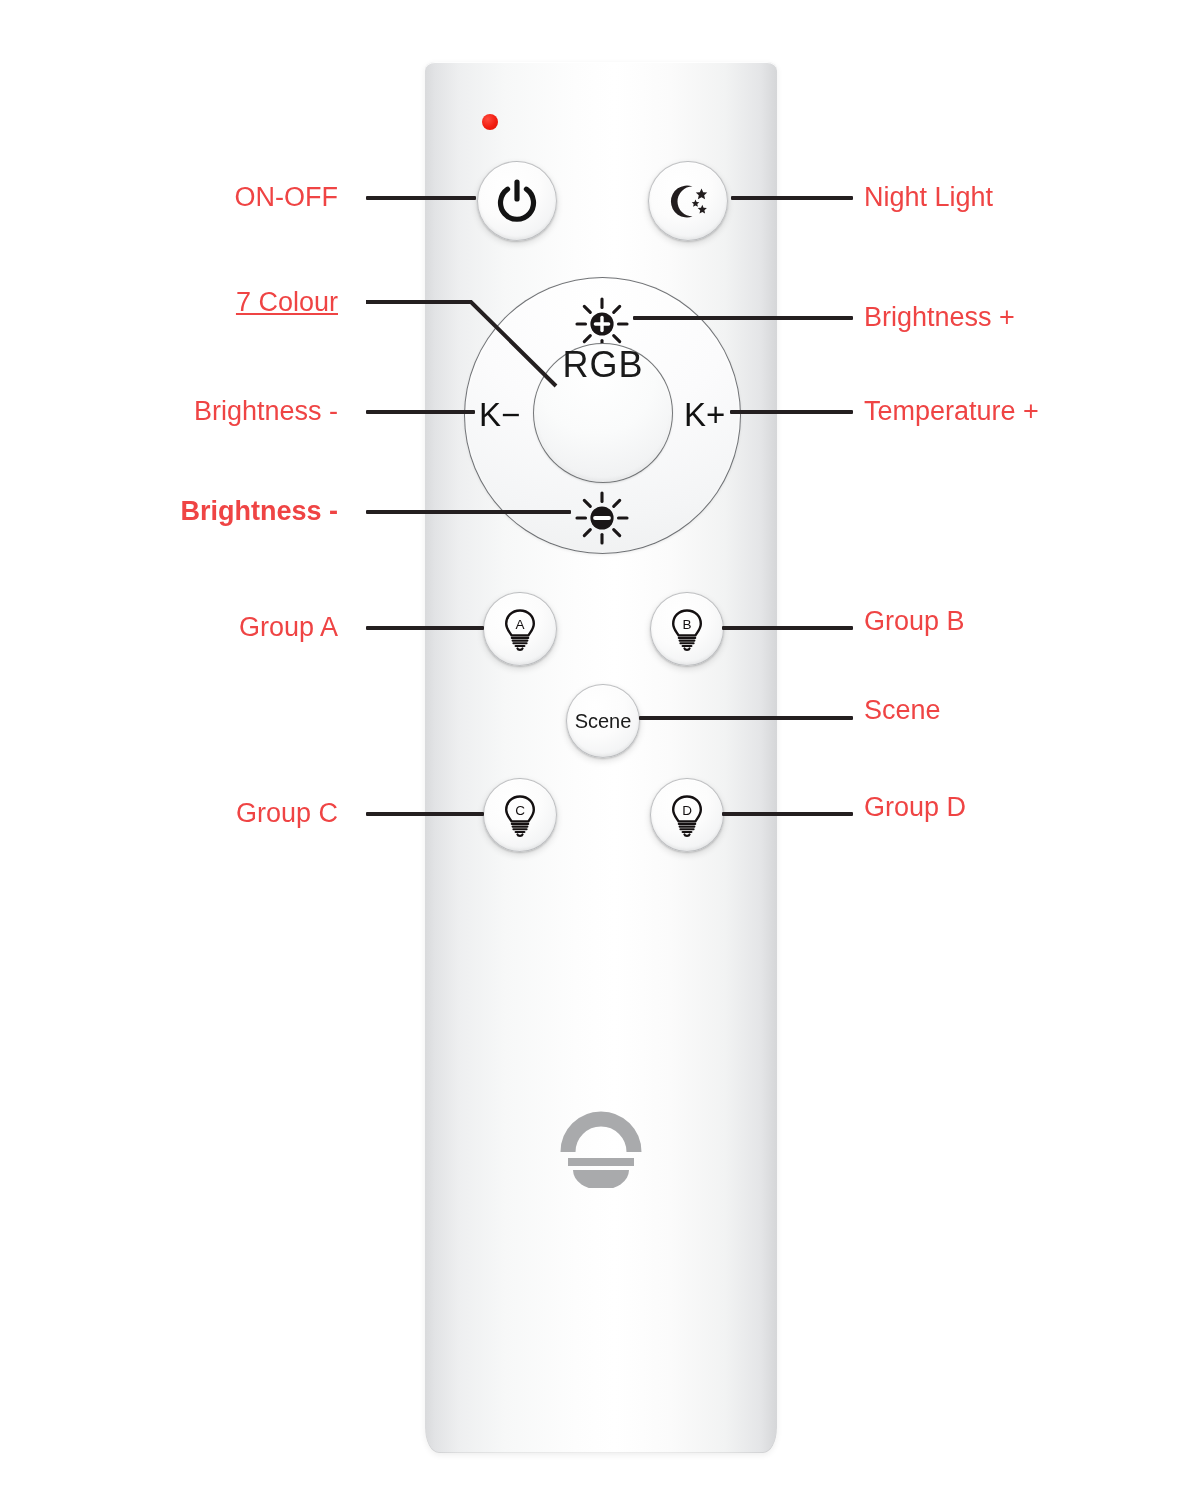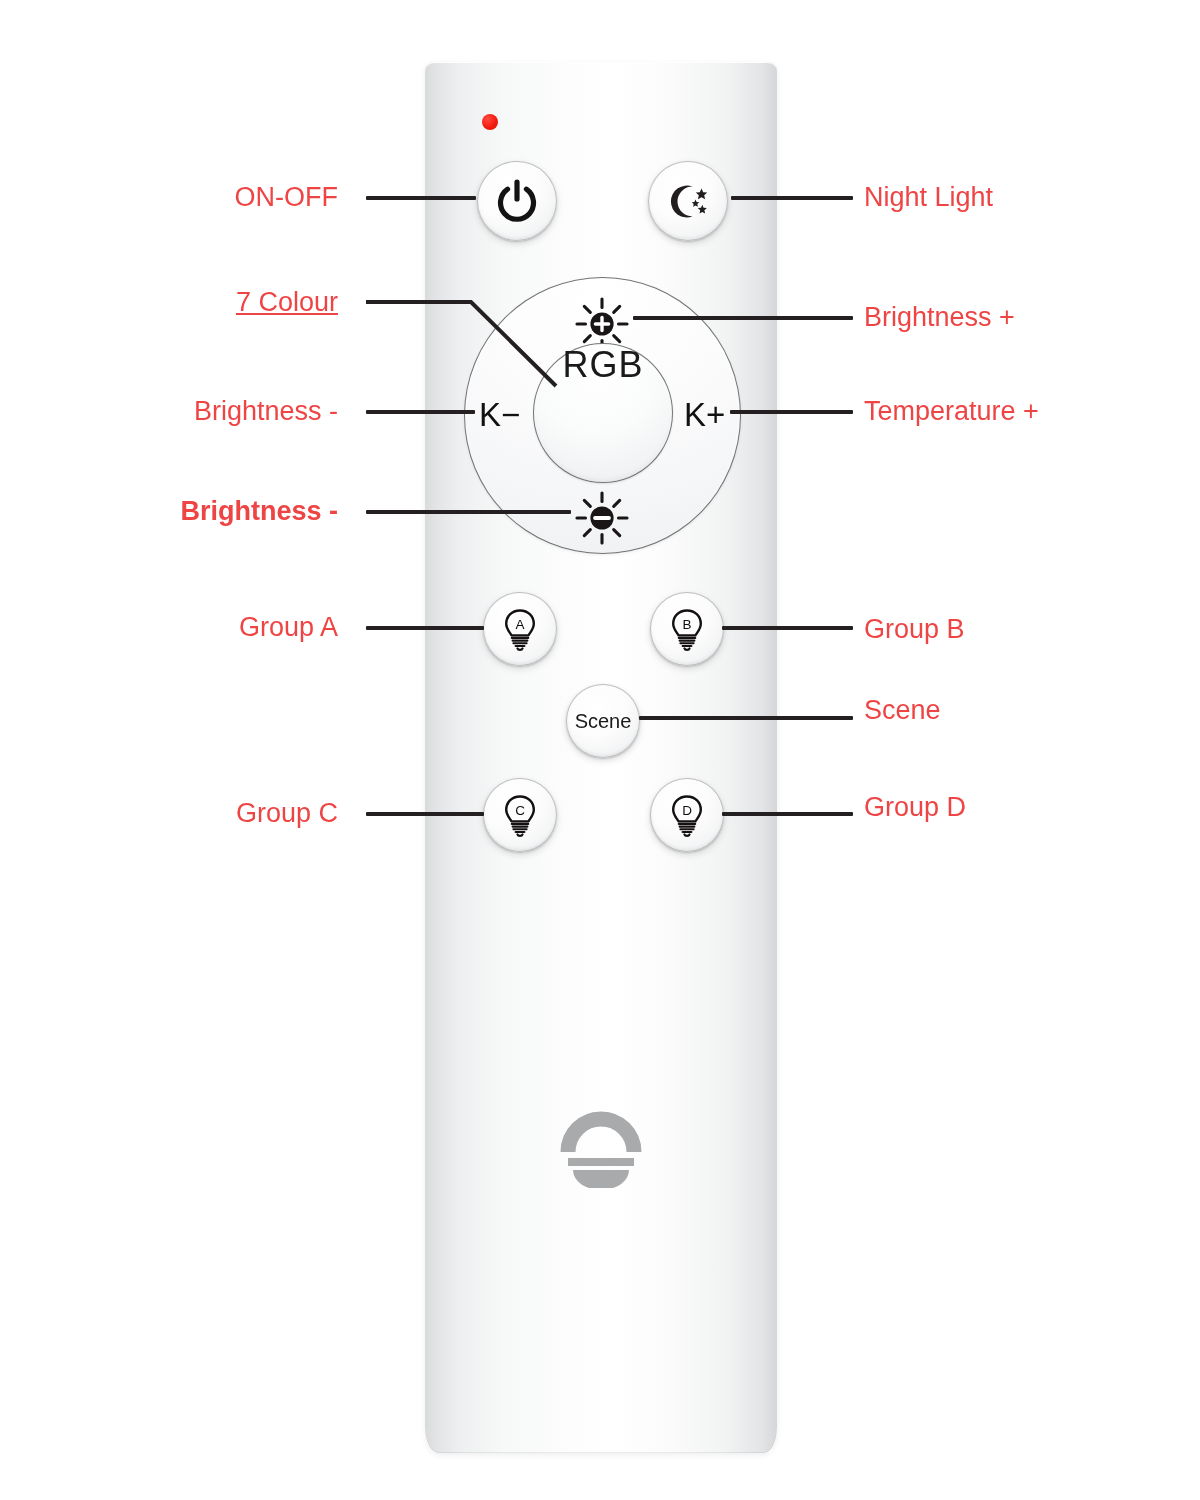--- a/index.html
+++ b/index.html
@@ -193,21 +193,21 @@
   #lbl-7-colour     { right: 862px; top: 287px; text-decoration: underline; }
   #lbl-temp-minus   { right: 862px; top: 396px; }
   #lbl-bright-minus { right: 862px; top: 496px; font-weight: bold; }
   #lbl-group-a      { right: 862px; top: 612px; }
   #lbl-group-c      { right: 862px; top: 798px; }
 
   
   #lbl-night-light  { left: 864px; top: 182px; }
   #lbl-bright-plus  { left: 864px; top: 302px; }
   #lbl-temp-plus    { left: 864px; top: 396px; }
-  #lbl-group-b      { left: 864px; top: 606px; margin-top: 8px; }
+  #lbl-group-b      { left: 864px; top: 606px; }
   #lbl-scene        { left: 864px; top: 695px; }
   #lbl-group-d      { left: 864px; top: 792px; }
 
   
   #ld-on-off       { left: 366px; top: 196px; width: 110px; }
   #ld-temp-minus   { left: 366px; top: 410px; width: 109px; }
   #ld-bright-minus { left: 366px; top: 510px; width: 205px; }
   #ld-group-a      { left: 366px; top: 626px; width: 118px; }
   #ld-group-c      { left: 366px; top: 812px; width: 118px; }
 

